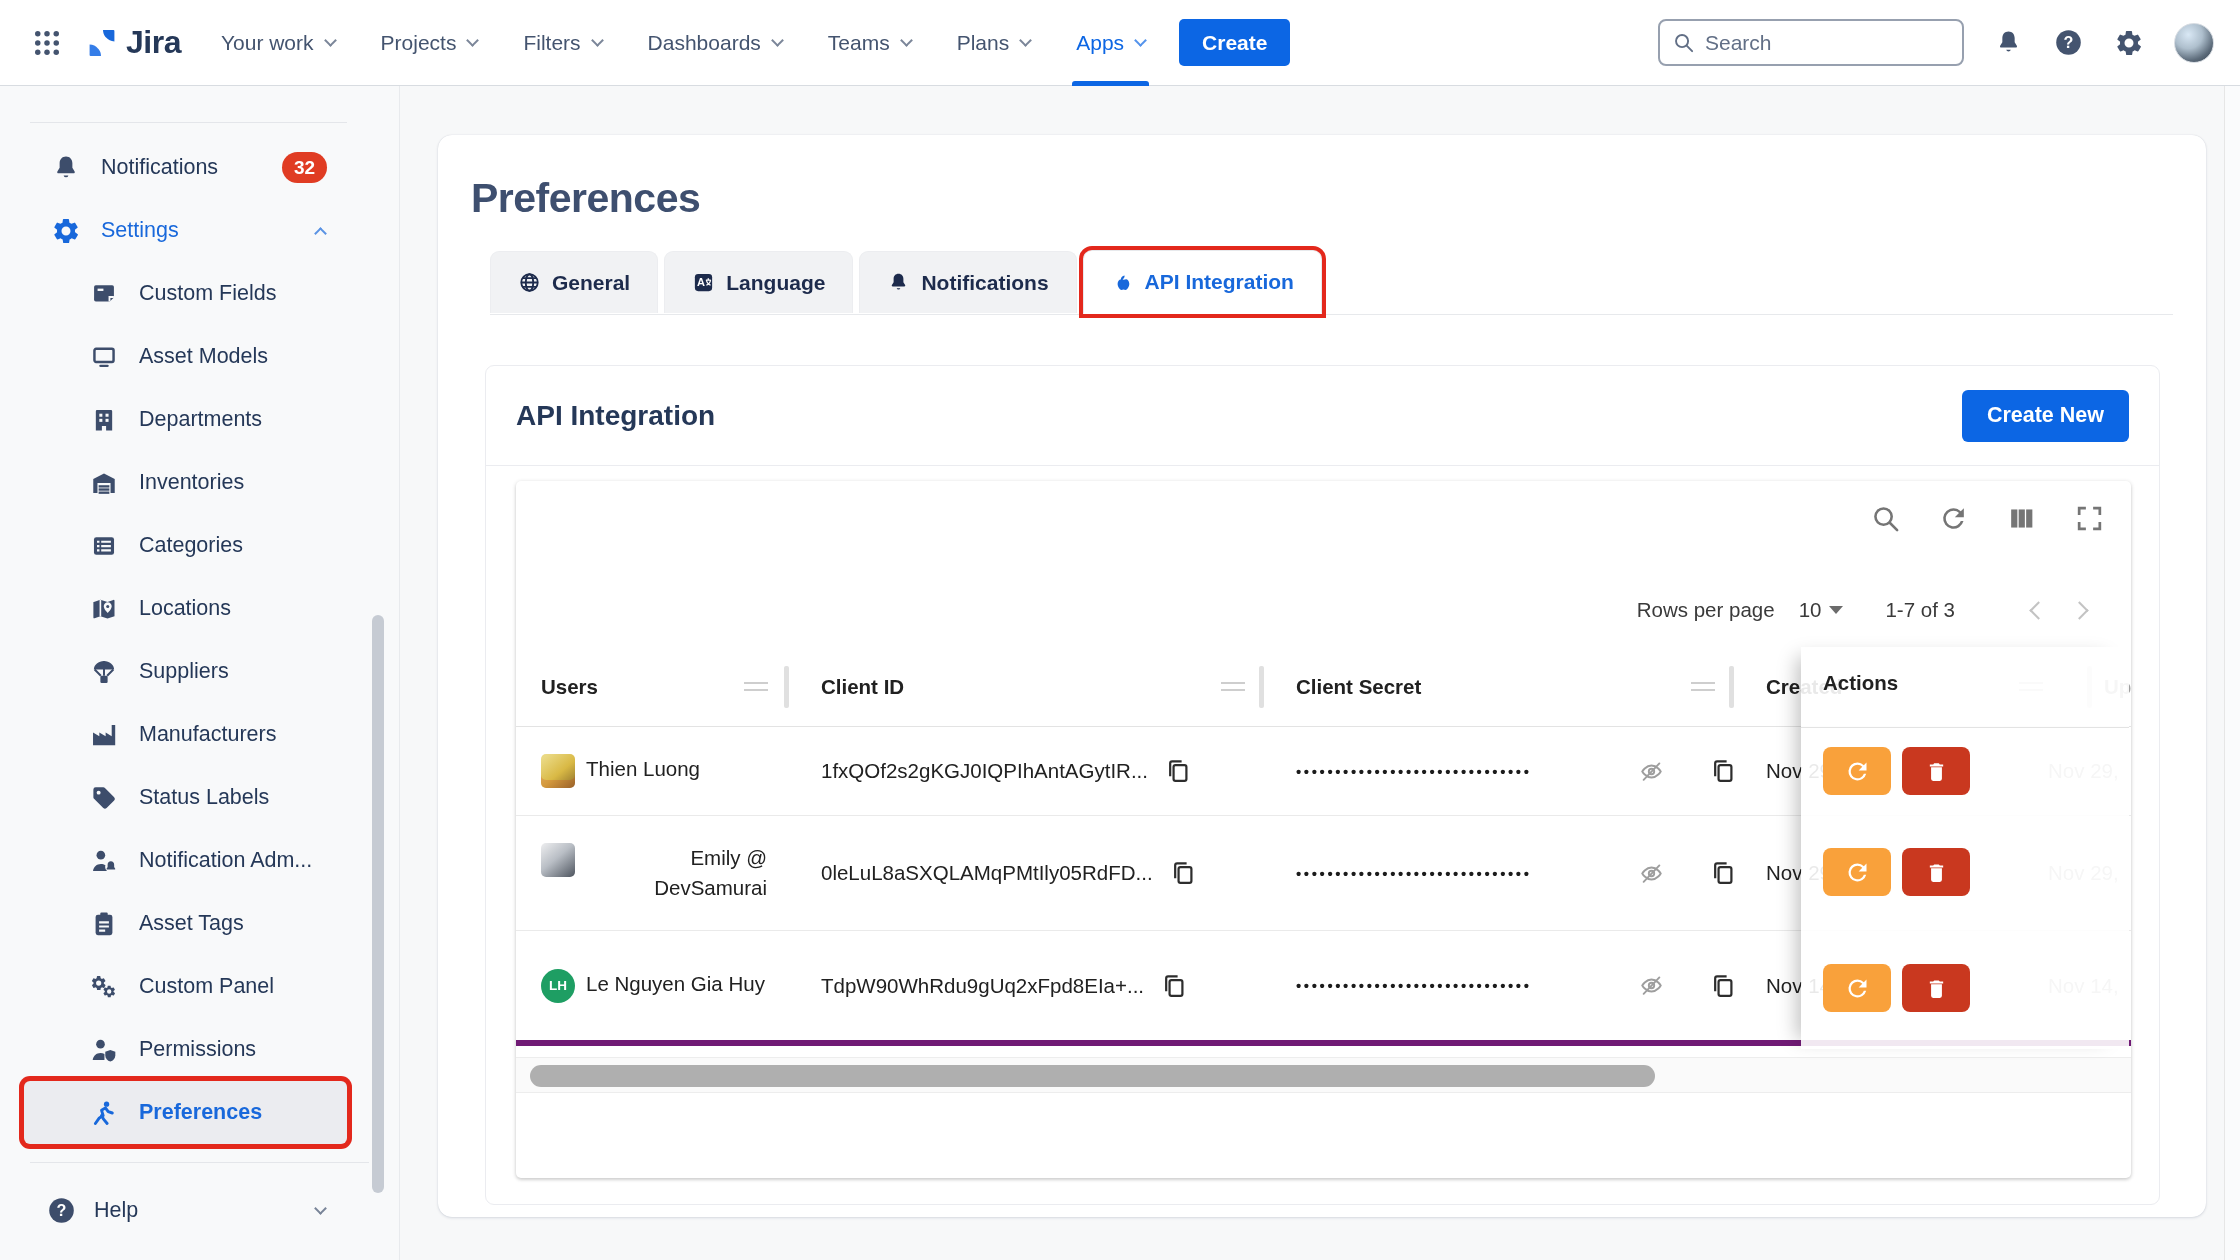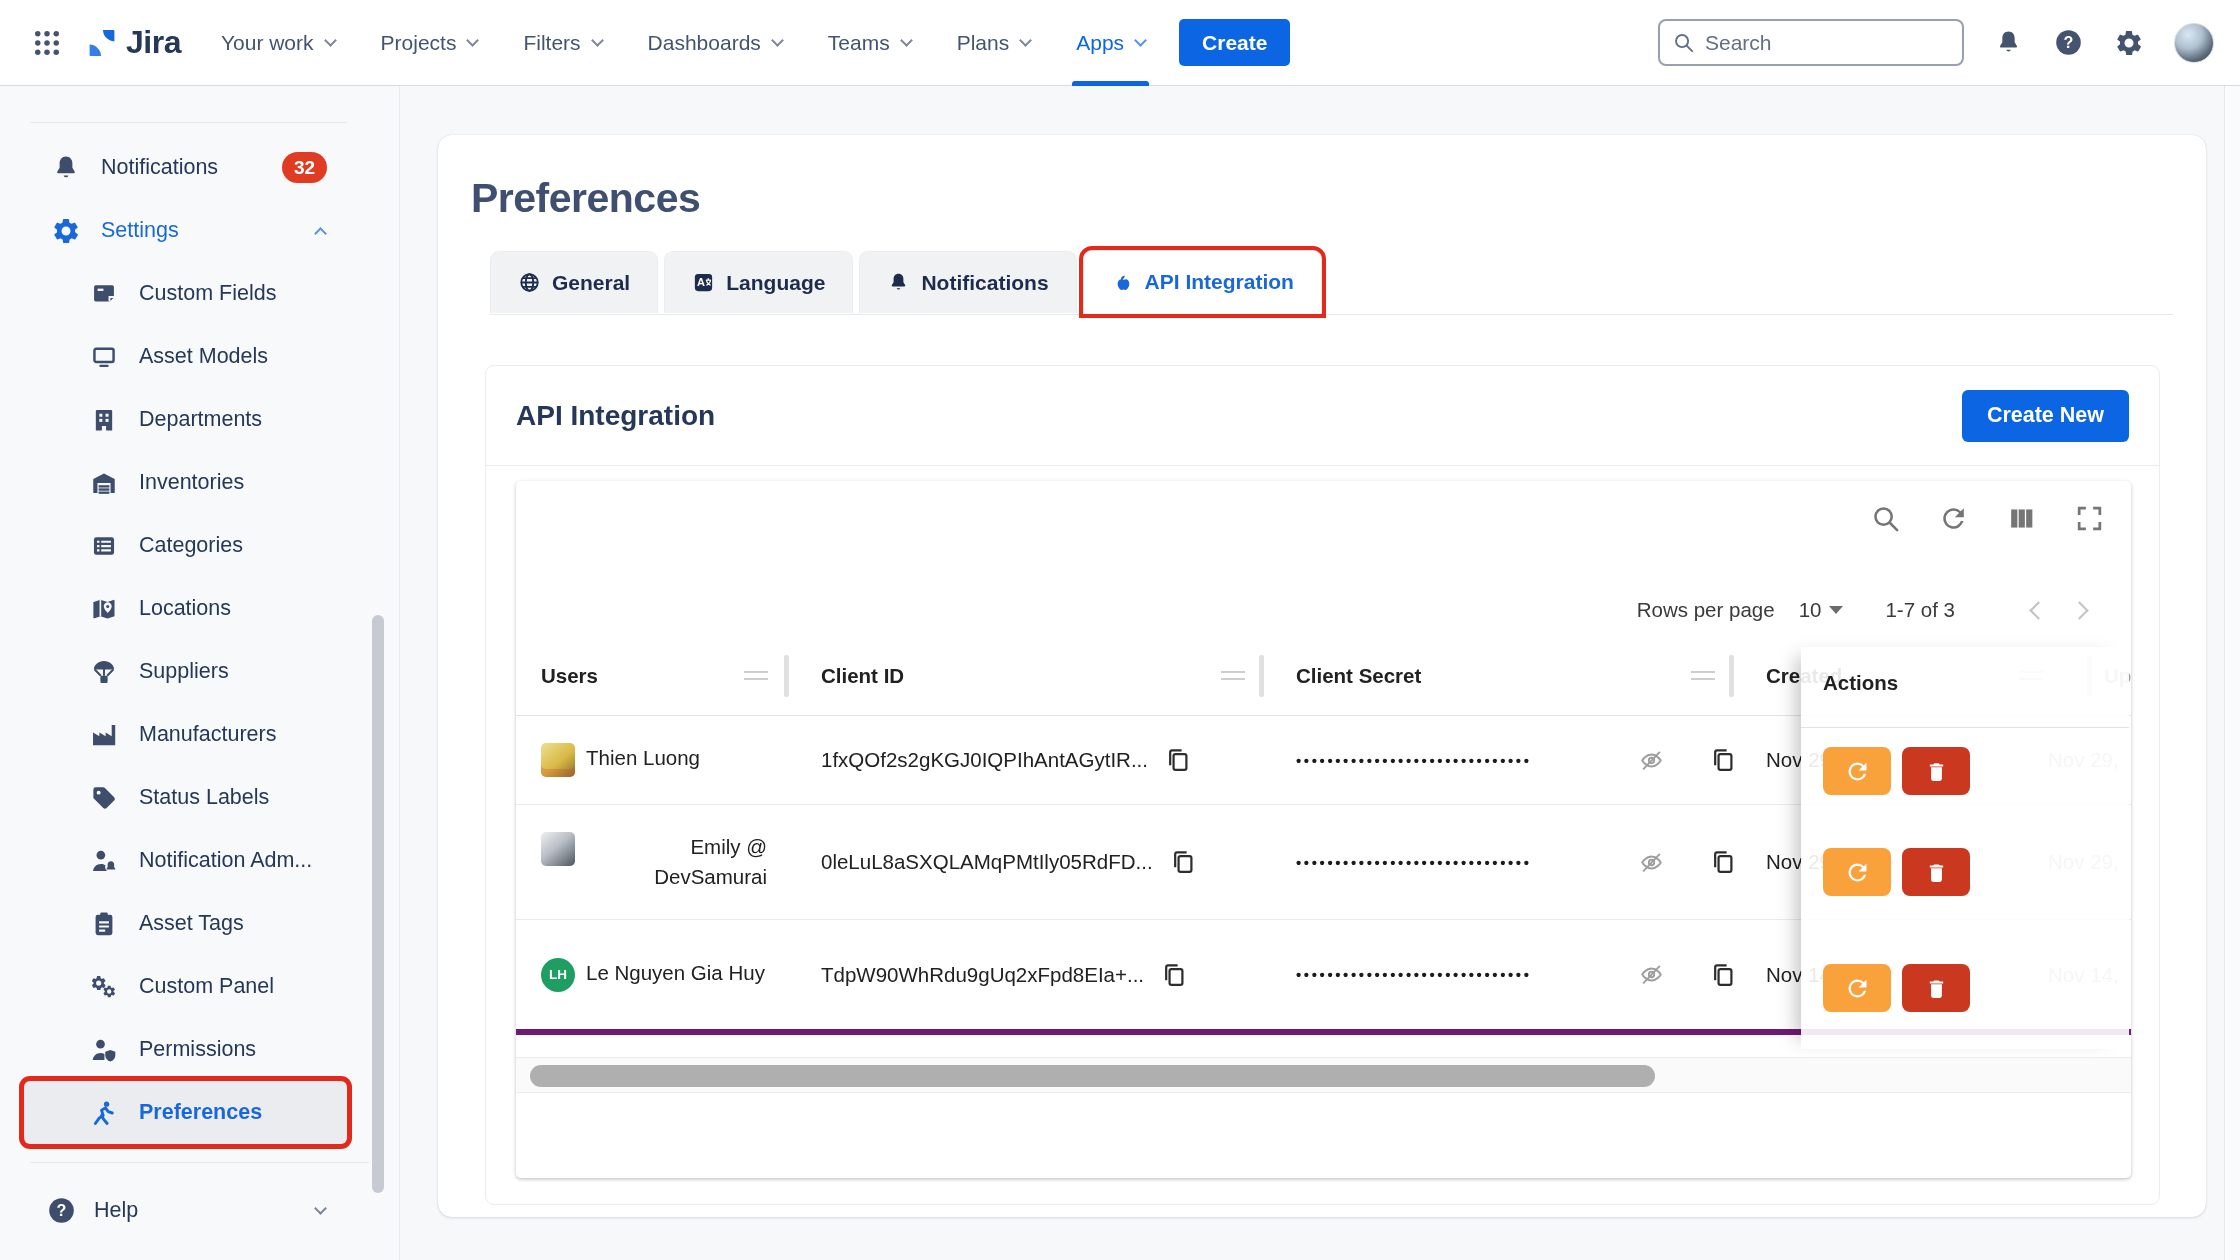--- a/index.html
+++ b/index.html
@@ -80,21 +80,21 @@
   .tc-pagination { position:absolute; top:106px; right:26px; display:flex; align-items:center; font-size:20.5px; color:#3A3A3A; }
   .rpp-label { margin-right:24px; }
   .rpp-select { display:flex; align-items:baseline; gap:8px; cursor:pointer; margin-right:42px; }
   .rpp-caret { width:0; height:0; border-left:7px solid transparent; border-right:7px solid transparent; border-top:8px solid #6b6b6b; align-self:center; }
   .pg-range { margin-right:58px; }
   .pg-btn { width:46px; height:46px; display:flex; align-items:center; justify-content:center; cursor:default; }
   .pg-chev { width:13px; height:13px; border-right:2.8px solid #C3C3C3; border-bottom:2.8px solid #C3C3C3; }
   .pg-chev.left { transform:rotate(135deg); margin-left:5px; }
   .pg-chev.right { transform:rotate(-45deg); margin-right:5px; }
 
-  .table-region { position:absolute; left:0; top:155px; width:1615px; height:403px; overflow:hidden; }
+  .table-region { position:absolute; left:0; top:166px; width:1615px; height:403px; overflow:hidden; }
   .thead { position:relative; height:80px; border-bottom:1px solid #E3E3E3; }
   .th { position:absolute; top:0; height:80px; display:flex; align-items:center; font-size:20.5px; font-weight:700; color:#212121; }
   .handle { position:absolute; top:35px; width:24px; height:9px; border-top:2.6px solid #CECECE; border-bottom:2.6px solid #CECECE; cursor:col-resize; }
   .colsep { position:absolute; top:19px; width:4.5px; height:42px; background:#E0E0E0; border-radius:2px; }
   .trow { position:relative; }
   .trow + .trow { border-top:1px solid #EAEAEA; }
   .trow:last-child { border-bottom:6px solid #701a75; }
   .cell { position:absolute; top:0; bottom:0; display:flex; align-items:center; font-size:20.5px; color:#212121; }
   .c-user  { left:25px;  width:226px; display:block;text-align:right; }
   .c-id    { left:305px; width:460px; gap:16px; }

